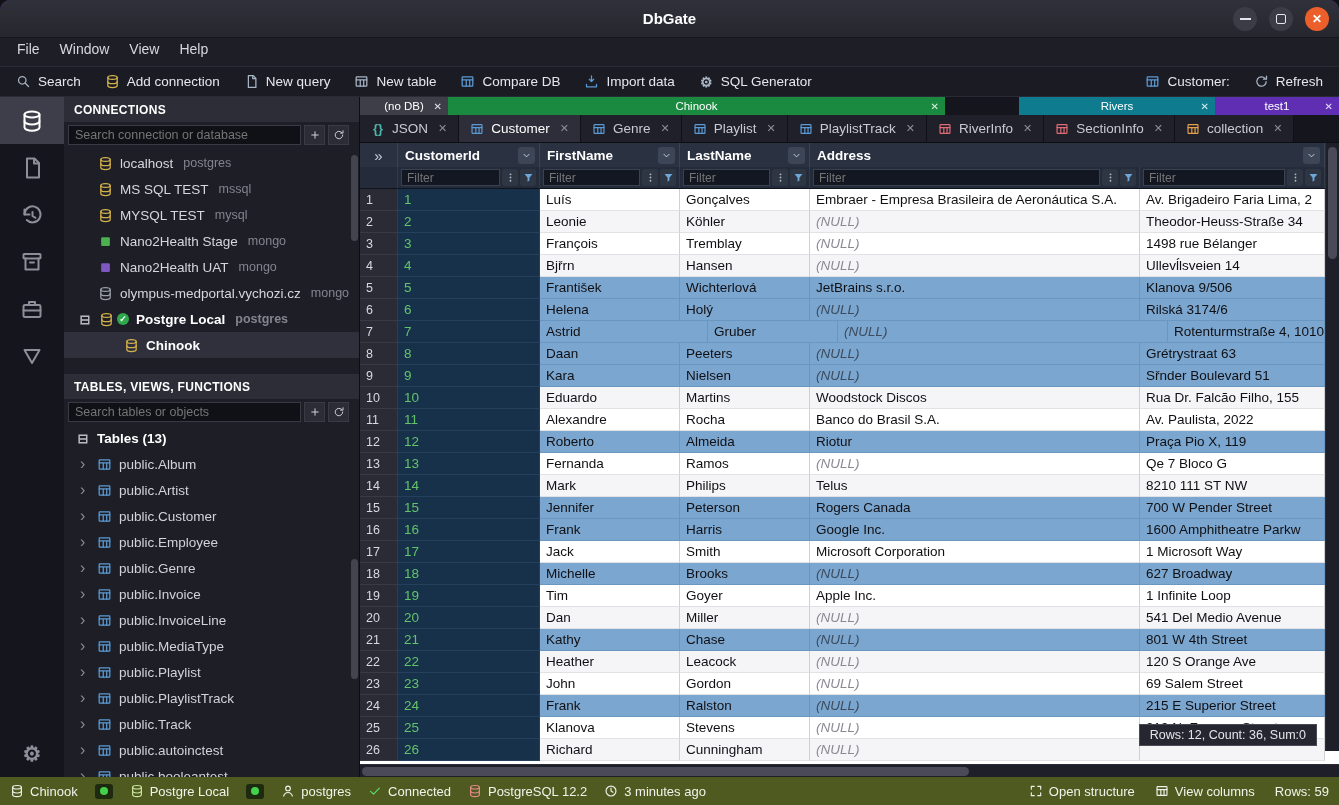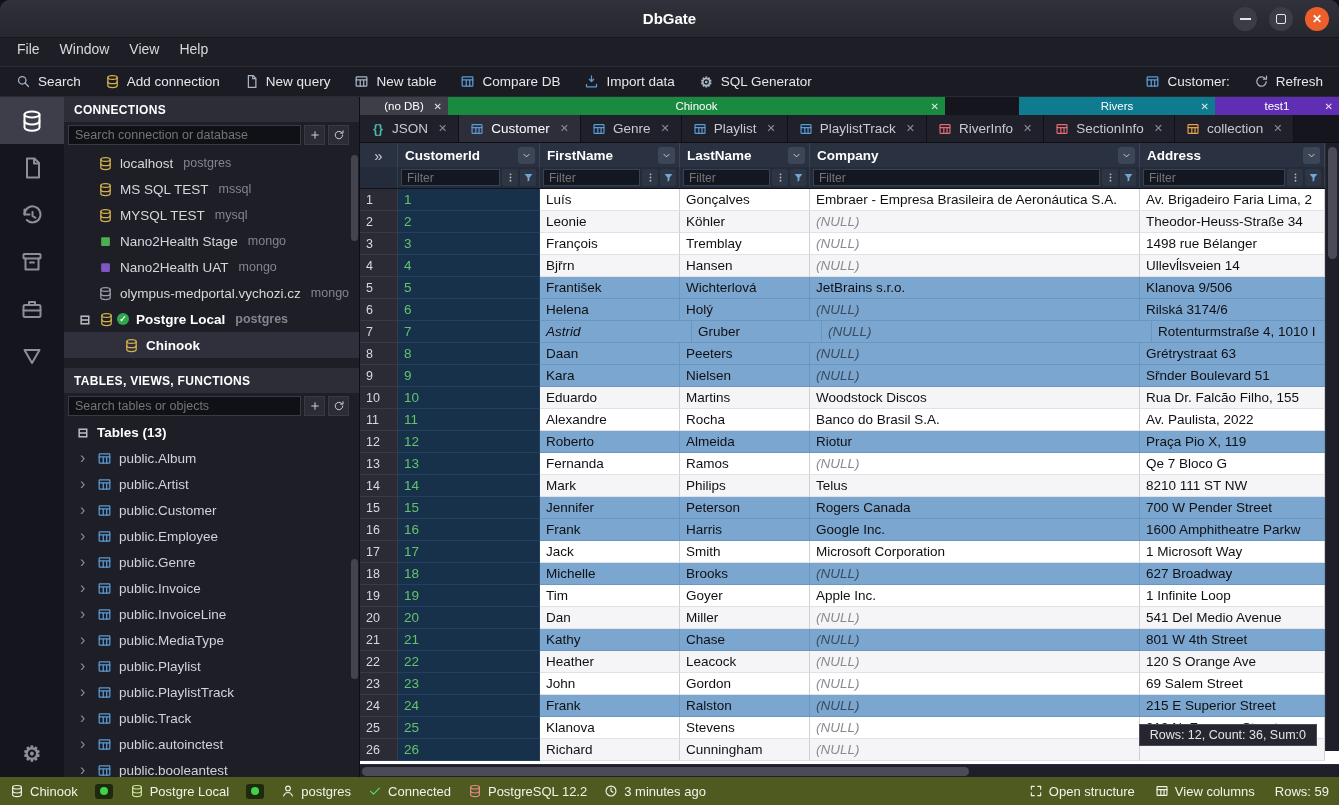--- a/index.html
+++ b/index.html
@@ -355,21 +355,21 @@
             <span class="ic" style="color: rgb(212, 178, 74); width: 15px; height: 15px;">
               <svg viewBox="0 0 24 24" fill="none" stroke="currentColor" stroke-width="2" stroke-linecap="round" stroke-linejoin="round">
                 <ellipse cx="12" cy="5.5" rx="7.5" ry="3"></ellipse>
                 <path d="M4.5 5.5v13c0 1.8 3.4 3.2 7.5 3.2s7.5-1.4 7.5-3.2v-13"></path>
                 <path d="M4.5 12.2c0 1.8 3.4 3.2 7.5 3.2s7.5-1.4 7.5-3.2"></path>
               </svg>
             </span>
             <span>Chinook</span>
           </div>
         </div>
-      <div class="sec-header" style="margin-top:10px">TABLES, VIEWS, FUNCTIONS</div>
+      <div class="sec-header" style="margin-top:16px">TABLES, VIEWS, FUNCTIONS</div>
       <div class="search-row">
         <input placeholder="Search tables or objects" style="">
         <div class="sq-btn" id="tbl-plus">
             <span class="ic" style="color: rgb(207, 207, 216); width: 12px; height: 12px;">
               <svg viewBox="0 0 24 24" fill="none" stroke="currentColor" stroke-width="2" stroke-linecap="round" stroke-linejoin="round">
                 <path d="M12 5.5v13M5.5 12h13"></path>
               </svg>
             </span>
           </div>
         <div class="sq-btn" id="tbl-refresh">
@@ -637,30 +637,20 @@
               <div class="g-hbtn">
                 <span class="ic" style="color: rgb(207, 214, 226); width: 11px; height: 11px;">
                   <svg viewBox="0 0 24 24" fill="none" stroke="currentColor" stroke-width="2" stroke-linecap="round" stroke-linejoin="round">
                     <path d="M6.5 9.5l5.5 5.5 5.5-5.5"></path>
                   </svg>
                 </span>
               </div>
             </div>
             <div class="g-hcell" style="width: 130px; gap: 28px;">
               <span>LastName</span>
-              <div class="g-hbtn">
-                <span class="ic" style="color: rgb(207, 214, 226); width: 11px; height: 11px;">
-                  <svg viewBox="0 0 24 24" fill="none" stroke="currentColor" stroke-width="2" stroke-linecap="round" stroke-linejoin="round">
-                    <path d="M6.5 9.5l5.5 5.5 5.5-5.5"></path>
-                  </svg>
-                </span>
-              </div>
-            </div>
-            <div class="g-hcell" style="width: 330px;">
-              <span>Company</span>
               <div class="g-hbtn">
                 <span class="ic" style="color: rgb(207, 214, 226); width: 11px; height: 11px;">
                   <svg viewBox="0 0 24 24" fill="none" stroke="currentColor" stroke-width="2" stroke-linecap="round" stroke-linejoin="round">
                     <path d="M6.5 9.5l5.5 5.5 5.5-5.5"></path>
                   </svg>
                 </span>
               </div>
             </div>
             <div class="g-hcell" style="flex: 1 1 0%;">
               <span>Address</span>
@@ -824,21 +814,21 @@
               <div class="cell" style="width: 140px;">Helena</div>
               <div class="cell" style="width: 130px;">Holý</div>
               <div class="cell" style="width: 330px;">
                 <span class="nullv">(NULL)</span>
               </div>
               <div class="cell" style="flex: 1 1 0%;">Rilská 3174/6</div>
             </div>
             <div class="g-row sel">
               <div class="rownum">7</div>
               <div class="cell idcell" style="width: 142px;">7</div>
-              <div class="cell" style="width: 152px; font-style: italic;">Astrid</div>
+              <div class="cell" style="width: 168px;">Astrid</div>
               <div class="cell" style="width: 130px;">Gruber</div>
               <div class="cell" style="width: 330px;">
                 <span class="nullv">(NULL)</span>
               </div>
               <div class="cell" style="flex: 1 1 0%;">Rotenturmstraße 4, 1010 I</div>
             </div>
             <div class="g-row sel">
               <div class="rownum">8</div>
               <div class="cell idcell" style="width: 142px;">8</div>
               <div class="cell" style="width: 140px;">Daan</div>

